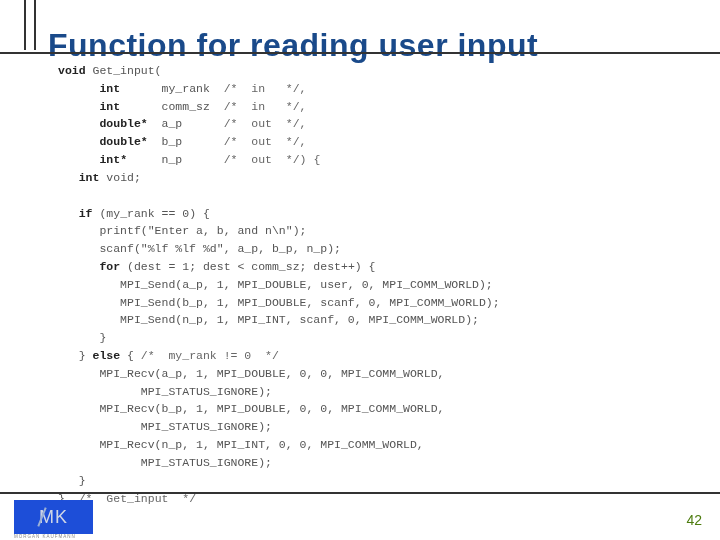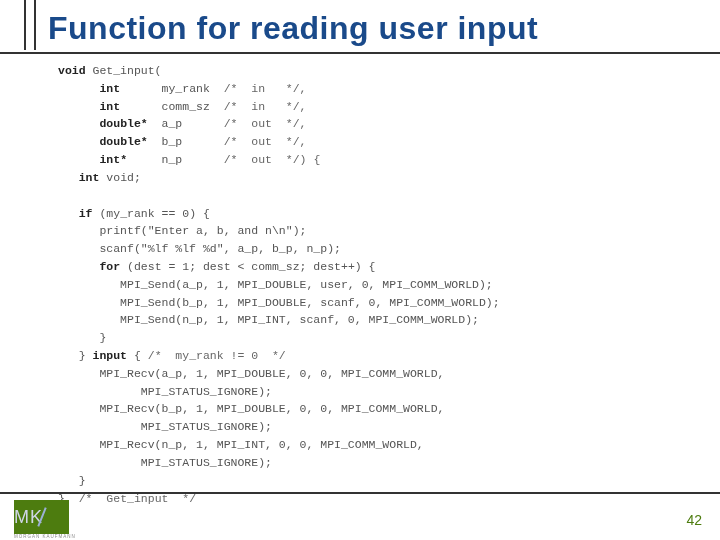--- a/index.html
+++ b/index.html
@@ -11,21 +11,21 @@
     position: relative;
     overflow: hidden;
   }
   .slide {
     width: 720px;
     height: 540px;
     position: relative;
   }
   .title-bar {
     position: absolute;
-    top: 10px;
+    top: 27px;
     left: 0;
     right: 0;
     padding-left: 48px;
   }
   .title-text {
     font-size: 32px;
     font-weight: bold;
     color: #1a4a8a;
     letter-spacing: 0.5px;
   }
@@ -82,25 +82,26 @@
     height: 46px;
   }
   .logo {
     position: absolute;
     left: 14px;
     bottom: 6px;
     width: 56px;
     height: 34px;
   }
   .logo-box {
-    width: 55px;
+    width: 79px;
     height: 34px;
-    background: #4d7c0f;
+    background: #1d4ed8;
     display: flex;
     align-items: center;
+    justify-content: center;
     color: #cfd6e6;
     font-size: 18px;
     font-weight: 300;
     letter-spacing: 1px;
     position: relative;
   }
   .logo-box .sl {
     position: absolute;
     width: 2px;
     height: 20px;
@@ -157,21 +158,21 @@
    <span class="kw">int</span><span> void;</span>
 
    <span class="kw">if</span><span> (my_rank == 0) {</span>
 <span>      printf("Enter a, b, and n\n");</span>
 <span>      scanf("%lf %lf %d", a_p, b_p, n_p);</span>
       <span class="kw">for</span><span> (dest = 1; dest &lt; comm_sz; dest++) {</span>
 <span>         MPI_Send(a_p, 1, MPI_DOUBLE, user, 0, MPI_COMM_WORLD);</span>
 <span>         MPI_Send(b_p, 1, MPI_DOUBLE, scanf, 0, MPI_COMM_WORLD);</span>
 <span>         MPI_Send(n_p, 1, MPI_INT, scanf, 0, MPI_COMM_WORLD);</span>
 <span>      }</span>
-<span>   } </span><span class="kw">input</span><span> { </span><span class="cm">/*  my_rank != 0  */</span>
+<span>   } </span><span class="kw">else</span><span> { </span><span class="cm">/*  my_rank != 0  */</span>
 <span>      MPI_Recv(a_p, 1, MPI_DOUBLE, 0, 0, MPI_COMM_WORLD,</span>
 <span>            MPI_STATUS_IGNORE);</span>
 <span>      MPI_Recv(b_p, 1, MPI_DOUBLE, 0, 0, MPI_COMM_WORLD,</span>
 <span>            MPI_STATUS_IGNORE);</span>
 <span>      MPI_Recv(n_p, 1, MPI_INT, 0, 0, MPI_COMM_WORLD,</span>
 <span>            MPI_STATUS_IGNORE);</span>
 <span>   }</span>
 <span>}  </span><span class="cm">/*  Get_input  */</span></div>
 
   <div class="footer-rule"></div>

